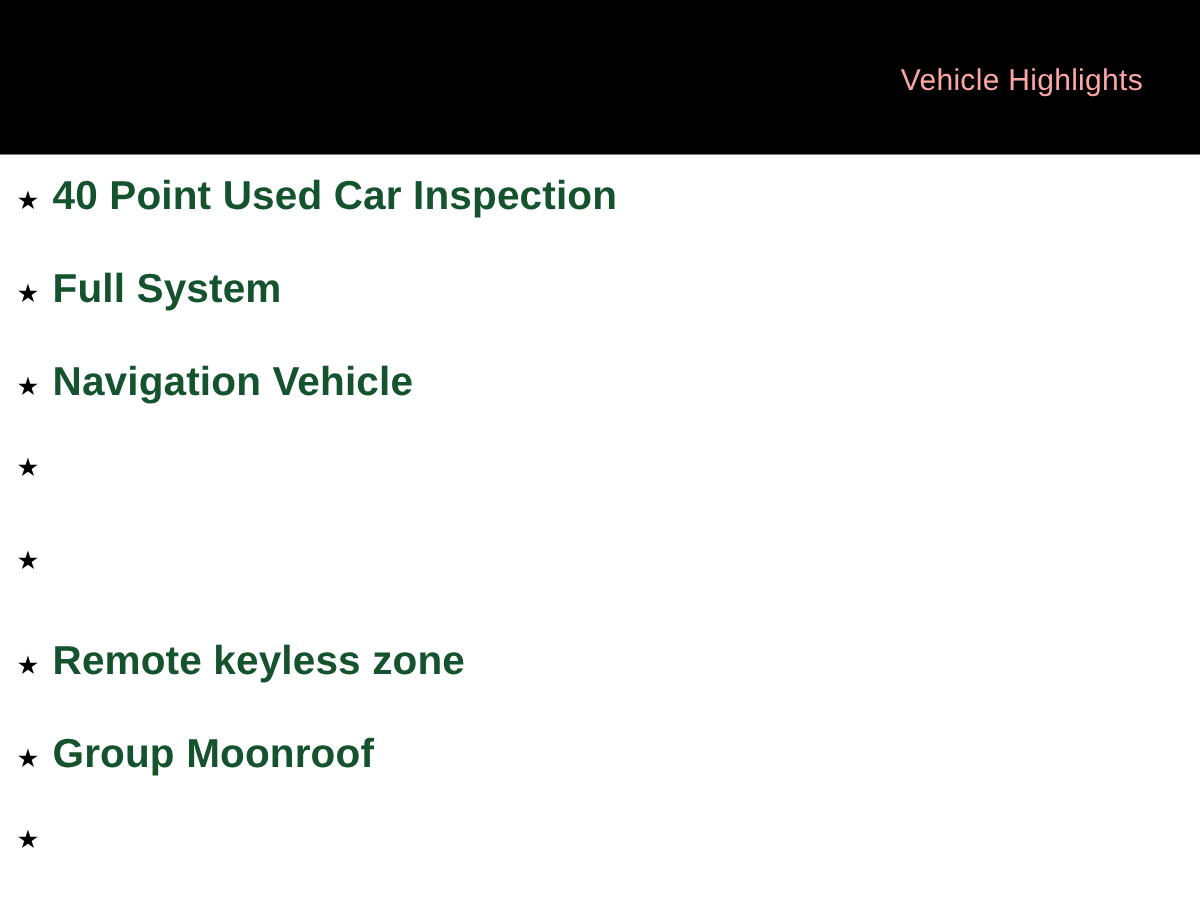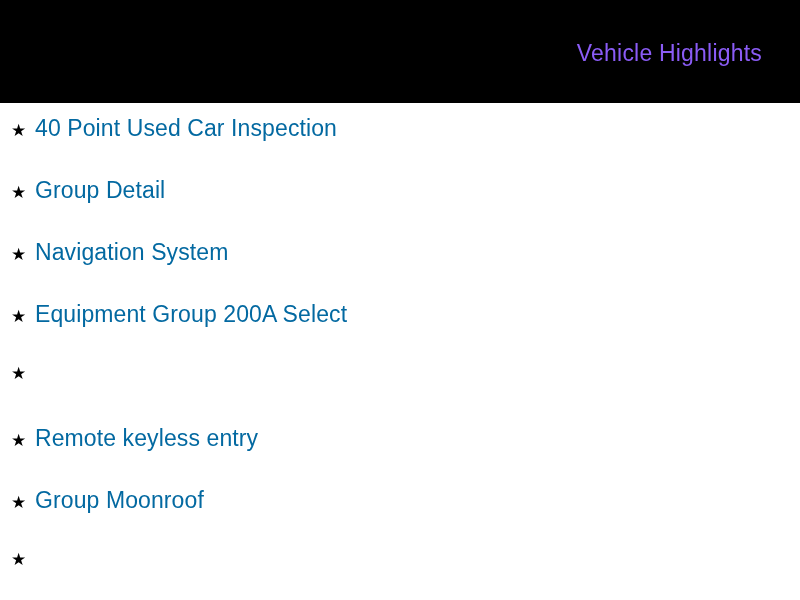--- a/index.html
+++ b/index.html
@@ -23,22 +23,22 @@
     width: 800px;
     height: 103px;
     background: #000000;
     display: flex;
     align-items: center;
     justify-content: flex-end;
     box-sizing: border-box;
     padding-right: 38px;
   }
   .header-title {
-    color: #8b5cf6;
-    font-size: 23px;
+    color: #fca5a5;
+    font-size: 20px;
     font-weight: 400;
     letter-spacing: 0.2px;
     line-height: 1;
     padding-top: 4px;
   }
   .highlights-list {
     list-style: none;
     margin: 0;
     padding: 0;
     padding-top: 14px;
@@ -52,59 +52,58 @@
   }
   .bullet-star {
     color: #000000;
     font-size: 17px;
     line-height: 1;
     width: 24px;
     flex: 0 0 24px;
     text-align: left;
   }
   .highlight-label {
-    color: #0369a1;
-    font-size: 23px;
-    font-weight: 400;
+    color: #14532d;
+    font-size: 27px;
+    font-weight: 700;
     line-height: 1;
     letter-spacing: 0.1px;
   }
 </style>
 </head>
 <body>
 
 <div class="page">
 
   <div class="header-bar">
     <div class="header-title">Vehicle Highlights</div>
   </div>
 
   <ul class="highlights-list">
     <li class="highlight-item">
       <span class="bullet-star">★</span>
       <span class="highlight-label">40 Point Used Car Inspection</span>
     </li>
     <li class="highlight-item">
       <span class="bullet-star">★</span>
-      <span class="highlight-label">Group Detail</span>
+      <span class="highlight-label">Full System</span>
     </li>
     <li class="highlight-item">
       <span class="bullet-star">★</span>
-      <span class="highlight-label">Navigation System</span>
-    </li>
-    <li class="highlight-item">
-      <span class="bullet-star">★</span>
-      <span class="highlight-label">Equipment Group 200A Select</span>
+      <span class="highlight-label">Navigation Vehicle</span>
     </li>
     <li class="highlight-item">
       <span class="bullet-star">★</span>
     </li>
     <li class="highlight-item">
       <span class="bullet-star">★</span>
-      <span class="highlight-label">Remote keyless entry</span>
+    </li>
+    <li class="highlight-item">
+      <span class="bullet-star">★</span>
+      <span class="highlight-label">Remote keyless zone</span>
     </li>
     <li class="highlight-item">
       <span class="bullet-star">★</span>
       <span class="highlight-label">Group Moonroof</span>
     </li>
     <li class="highlight-item">
       <span class="bullet-star">★</span>
     </li>
   </ul>
 

